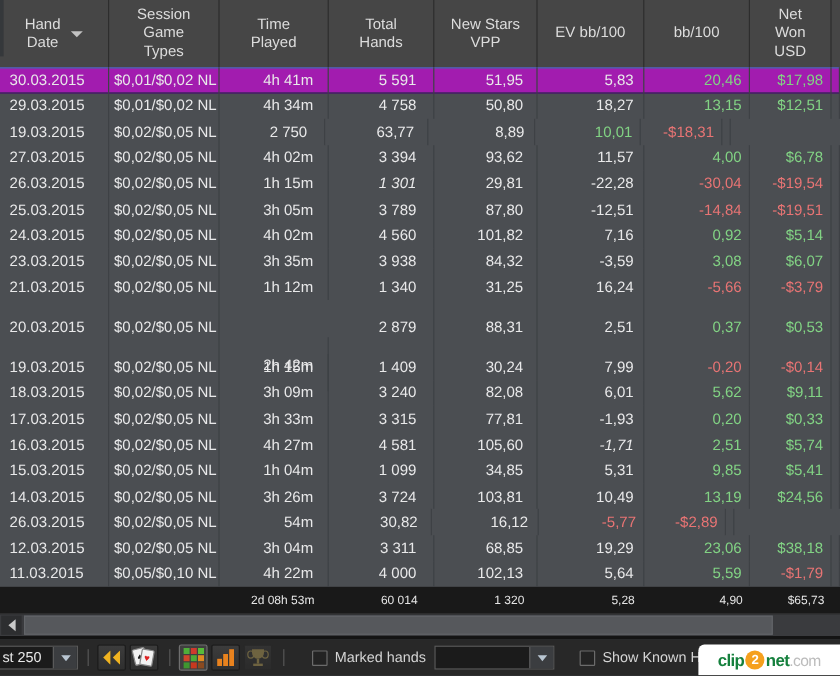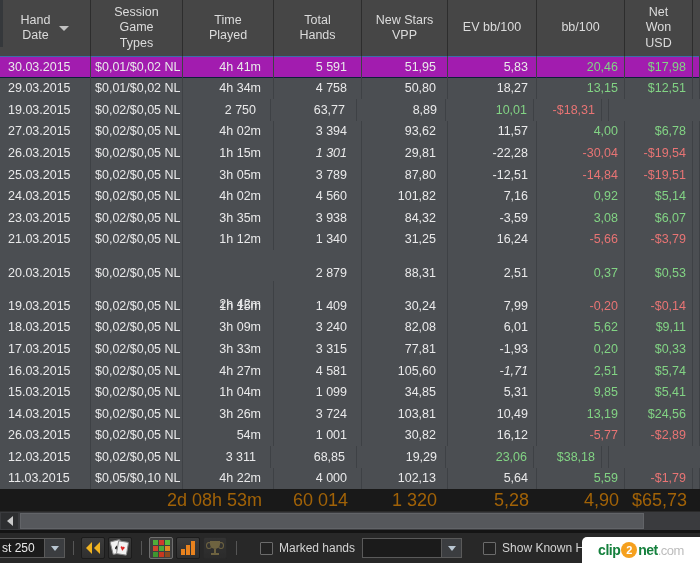--- a/index.html
+++ b/index.html
@@ -26,21 +26,21 @@
   .tbody { height:433px; display:flex; flex-direction:column; }
   .trow { flex:1; display:flex; font-size:12.5px; color:#e9e9ea; }
   .trow .cell {
     height:100%; display:flex; align-items:center;
     border-right:1px solid #3e4145; overflow:hidden; white-space:nowrap;
   }
   .trow.selected { background:#a21caf; box-shadow:inset 0 1px 0 #3a6ea8, inset 0 -1px 0 #0d2038; }
   .cell.pos { color:#82d384; }
   .cell.neg { color:#e87474; }
   
-  .totals { height:22px; background:#191919; display:flex; font-size:18px; color:#a16207; }
+  .totals { height:22px; background:#191919; display:flex; font-size:10px; color:#e5e5e5; }
   .totals .cell { height:100%; display:flex; align-items:center; white-space:nowrap; }
   
   .hscroll { position:relative; height:19px; background:#3a3b3e; border-top:1px solid #2a2a2a; }
   .hs-btn {
     position:absolute; left:1px; top:1px; width:17px; height:16px;
     background:#2d2e30; display:flex; align-items:center; justify-content:center;
   }
   .hs-btn .tri-left {
     width:0; height:0;
     border-top:5px solid transparent; border-bottom:5px solid transparent;
@@ -323,30 +323,30 @@
         <div class="cell" style="width: 86px; justify-content: flex-end; padding: 0px 11px 0px 0px;">103,81</div>
         <div class="cell" style="width: 89px; justify-content: flex-end; padding: 0px 8px 0px 0px;">10,49</div>
         <div class="cell pos" style="width: 88px; justify-content: flex-end; padding: 0px 6px 0px 0px;">13,19</div>
         <div class="cell pos" style="width: 68px; justify-content: flex-end; padding: 0px 6px 0px 0px;">$24,56</div>
         <div class="cell" style="width: 7px; justify-content: flex-start; padding: 0px;"></div>
       </div>
       <div class="trow">
         <div class="cell" style="width: 91px; justify-content: flex-start; padding: 0px 0px 0px 8px;">26.03.2015</div>
         <div class="cell" style="width: 92px; justify-content: flex-start; padding: 0px 0px 0px 4px;">$0,02/$0,05 NL</div>
         <div class="cell" style="width: 91px; justify-content: flex-end; padding: 0px 12px 0px 0px;">54m</div>
-        <div class="cell" style="width: 88px; justify-content: flex-end; padding: 0px 14px 0px 0px;">1 001</div>
         <div class="cell" style="width: 86px; justify-content: flex-end; padding: 0px 11px 0px 0px;">30,82</div>
         <div class="cell" style="width: 89px; justify-content: flex-end; padding: 0px 8px 0px 0px;">16,12</div>
         <div class="cell neg" style="width: 88px; justify-content: flex-end; padding: 0px 6px 0px 0px;">-5,77</div>
         <div class="cell neg" style="width: 68px; justify-content: flex-end; padding: 0px 6px 0px 0px;">-$2,89</div>
         <div class="cell" style="width: 7px; justify-content: flex-start; padding: 0px;"></div>
       </div>
       <div class="trow">
         <div class="cell" style="width: 91px; justify-content: flex-start; padding: 0px 0px 0px 8px;">12.03.2015</div>
         <div class="cell" style="width: 92px; justify-content: flex-start; padding: 0px 0px 0px 4px;">$0,02/$0,05 NL</div>
+        <div class="cell" style="width: 91px; justify-content: flex-end; padding: 0px 12px 0px 0px;">3h 04m</div>
         <div class="cell" style="width: 88px; justify-content: flex-end; padding: 0px 14px 0px 0px;">3 311</div>
         <div class="cell" style="width: 86px; justify-content: flex-end; padding: 0px 11px 0px 0px;">68,85</div>
         <div class="cell" style="width: 89px; justify-content: flex-end; padding: 0px 8px 0px 0px;">19,29</div>
         <div class="cell pos" style="width: 88px; justify-content: flex-end; padding: 0px 6px 0px 0px;">23,06</div>
         <div class="cell pos" style="width: 68px; justify-content: flex-end; padding: 0px 6px 0px 0px;">$38,18</div>
         <div class="cell" style="width: 7px; justify-content: flex-start; padding: 0px;"></div>
       </div>
       <div class="trow">
         <div class="cell" style="width: 91px; justify-content: flex-start; padding: 0px 0px 0px 8px;">11.03.2015</div>
         <div class="cell" style="width: 92px; justify-content: flex-start; padding: 0px 0px 0px 4px;">$0,05/$0,10 NL</div>

